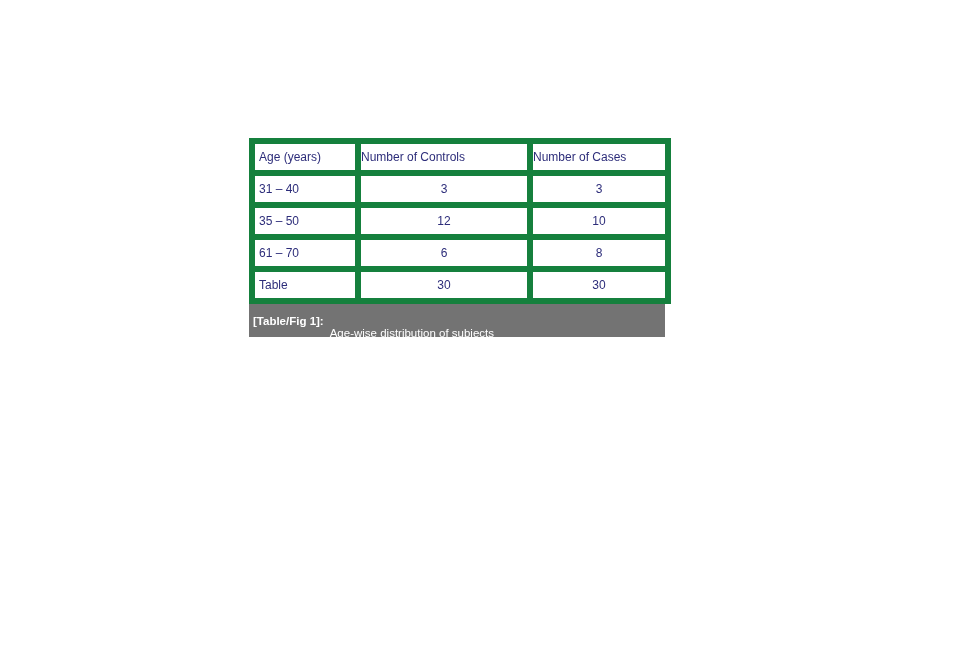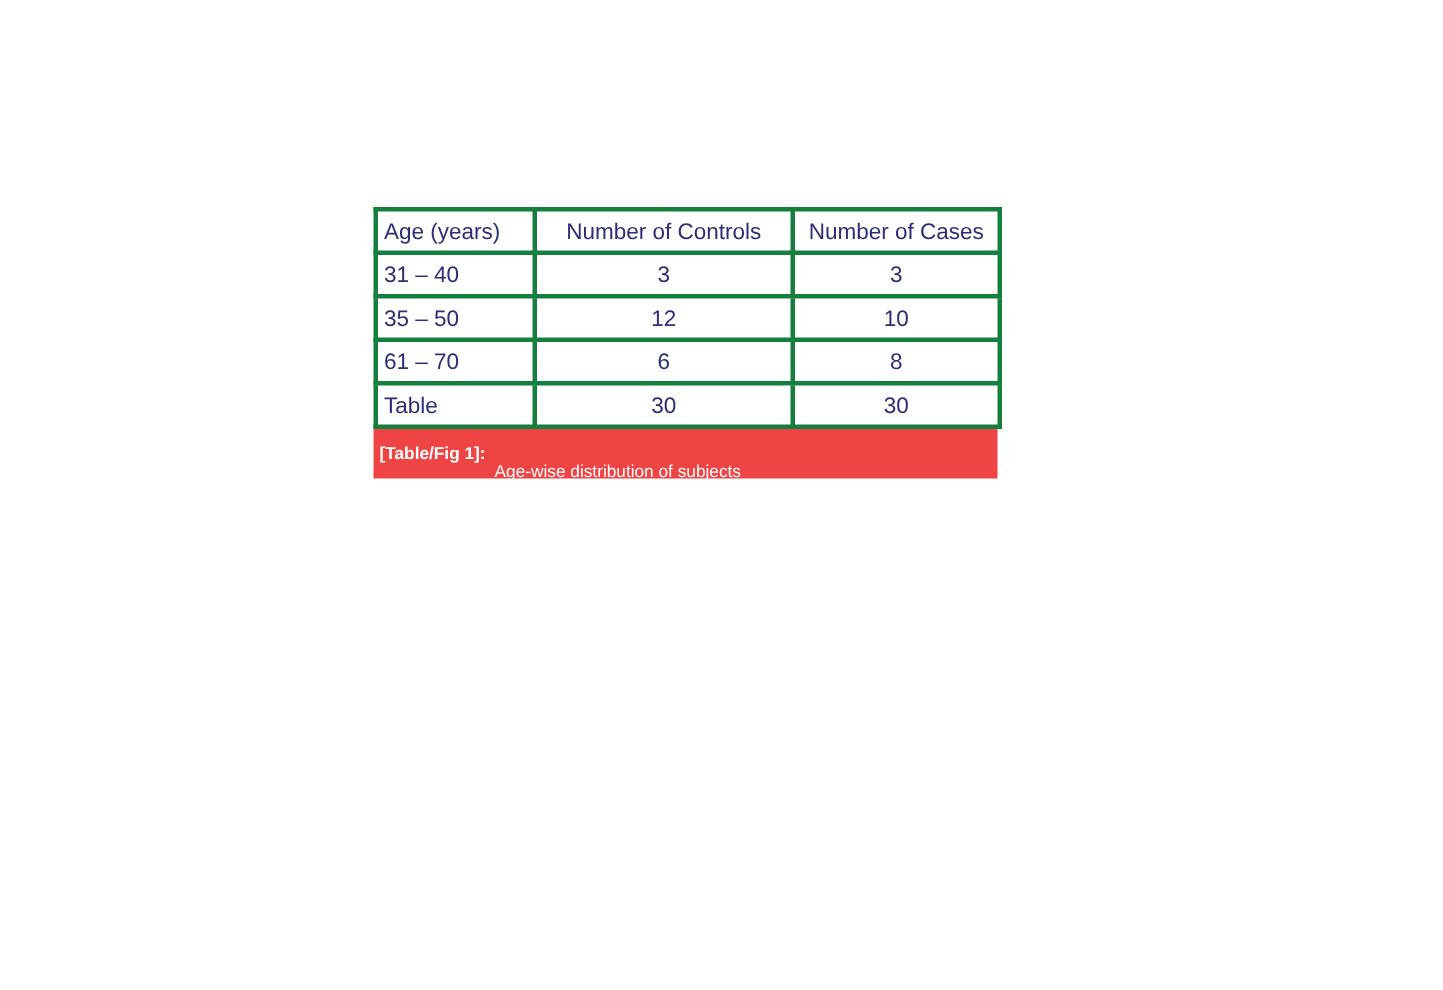--- a/index.html
+++ b/index.html
@@ -28,46 +28,46 @@
     top: 138px;
     width: 416px;
   }
   table.data-table {
     border-collapse: collapse;
     width: 416px;
     table-layout: fixed;
   }
   table.data-table th,
   table.data-table td {
-    border: 3px solid #15803d;
+    border: 6px solid #15803d;
     color: #2d2d7a;
-    font-size: 15px;
+    font-size: 12px;
     font-family: "Liberation Sans", sans-serif;
     font-weight: normal;
     padding: 0;
     height: 26px;
     vertical-align: middle;
   }
   table.data-table th {
-    text-align: center;
+    text-align: left;
   }
   table.data-table td.label-cell {
     text-align: left;
     padding-left: 4px;
   }
   table.data-table td.num-cell {
     text-align: center;
   }
   col.c0 { width: 106px; }
   col.c1 { width: 172px; }
   col.c2 { width: 138px; }
   .caption-bar {
     width: 416px;
     box-sizing: border-box;
-    background: #ef4444;
+    background: #737373;
     color: #ffffff;
     height: 33px;
     display: flex;
     align-items: center;
     padding-left: 4px;
     font-size: 11.5px;
   }
   .caption-tag {
     font-weight: bold;
     margin-right: 6px;

